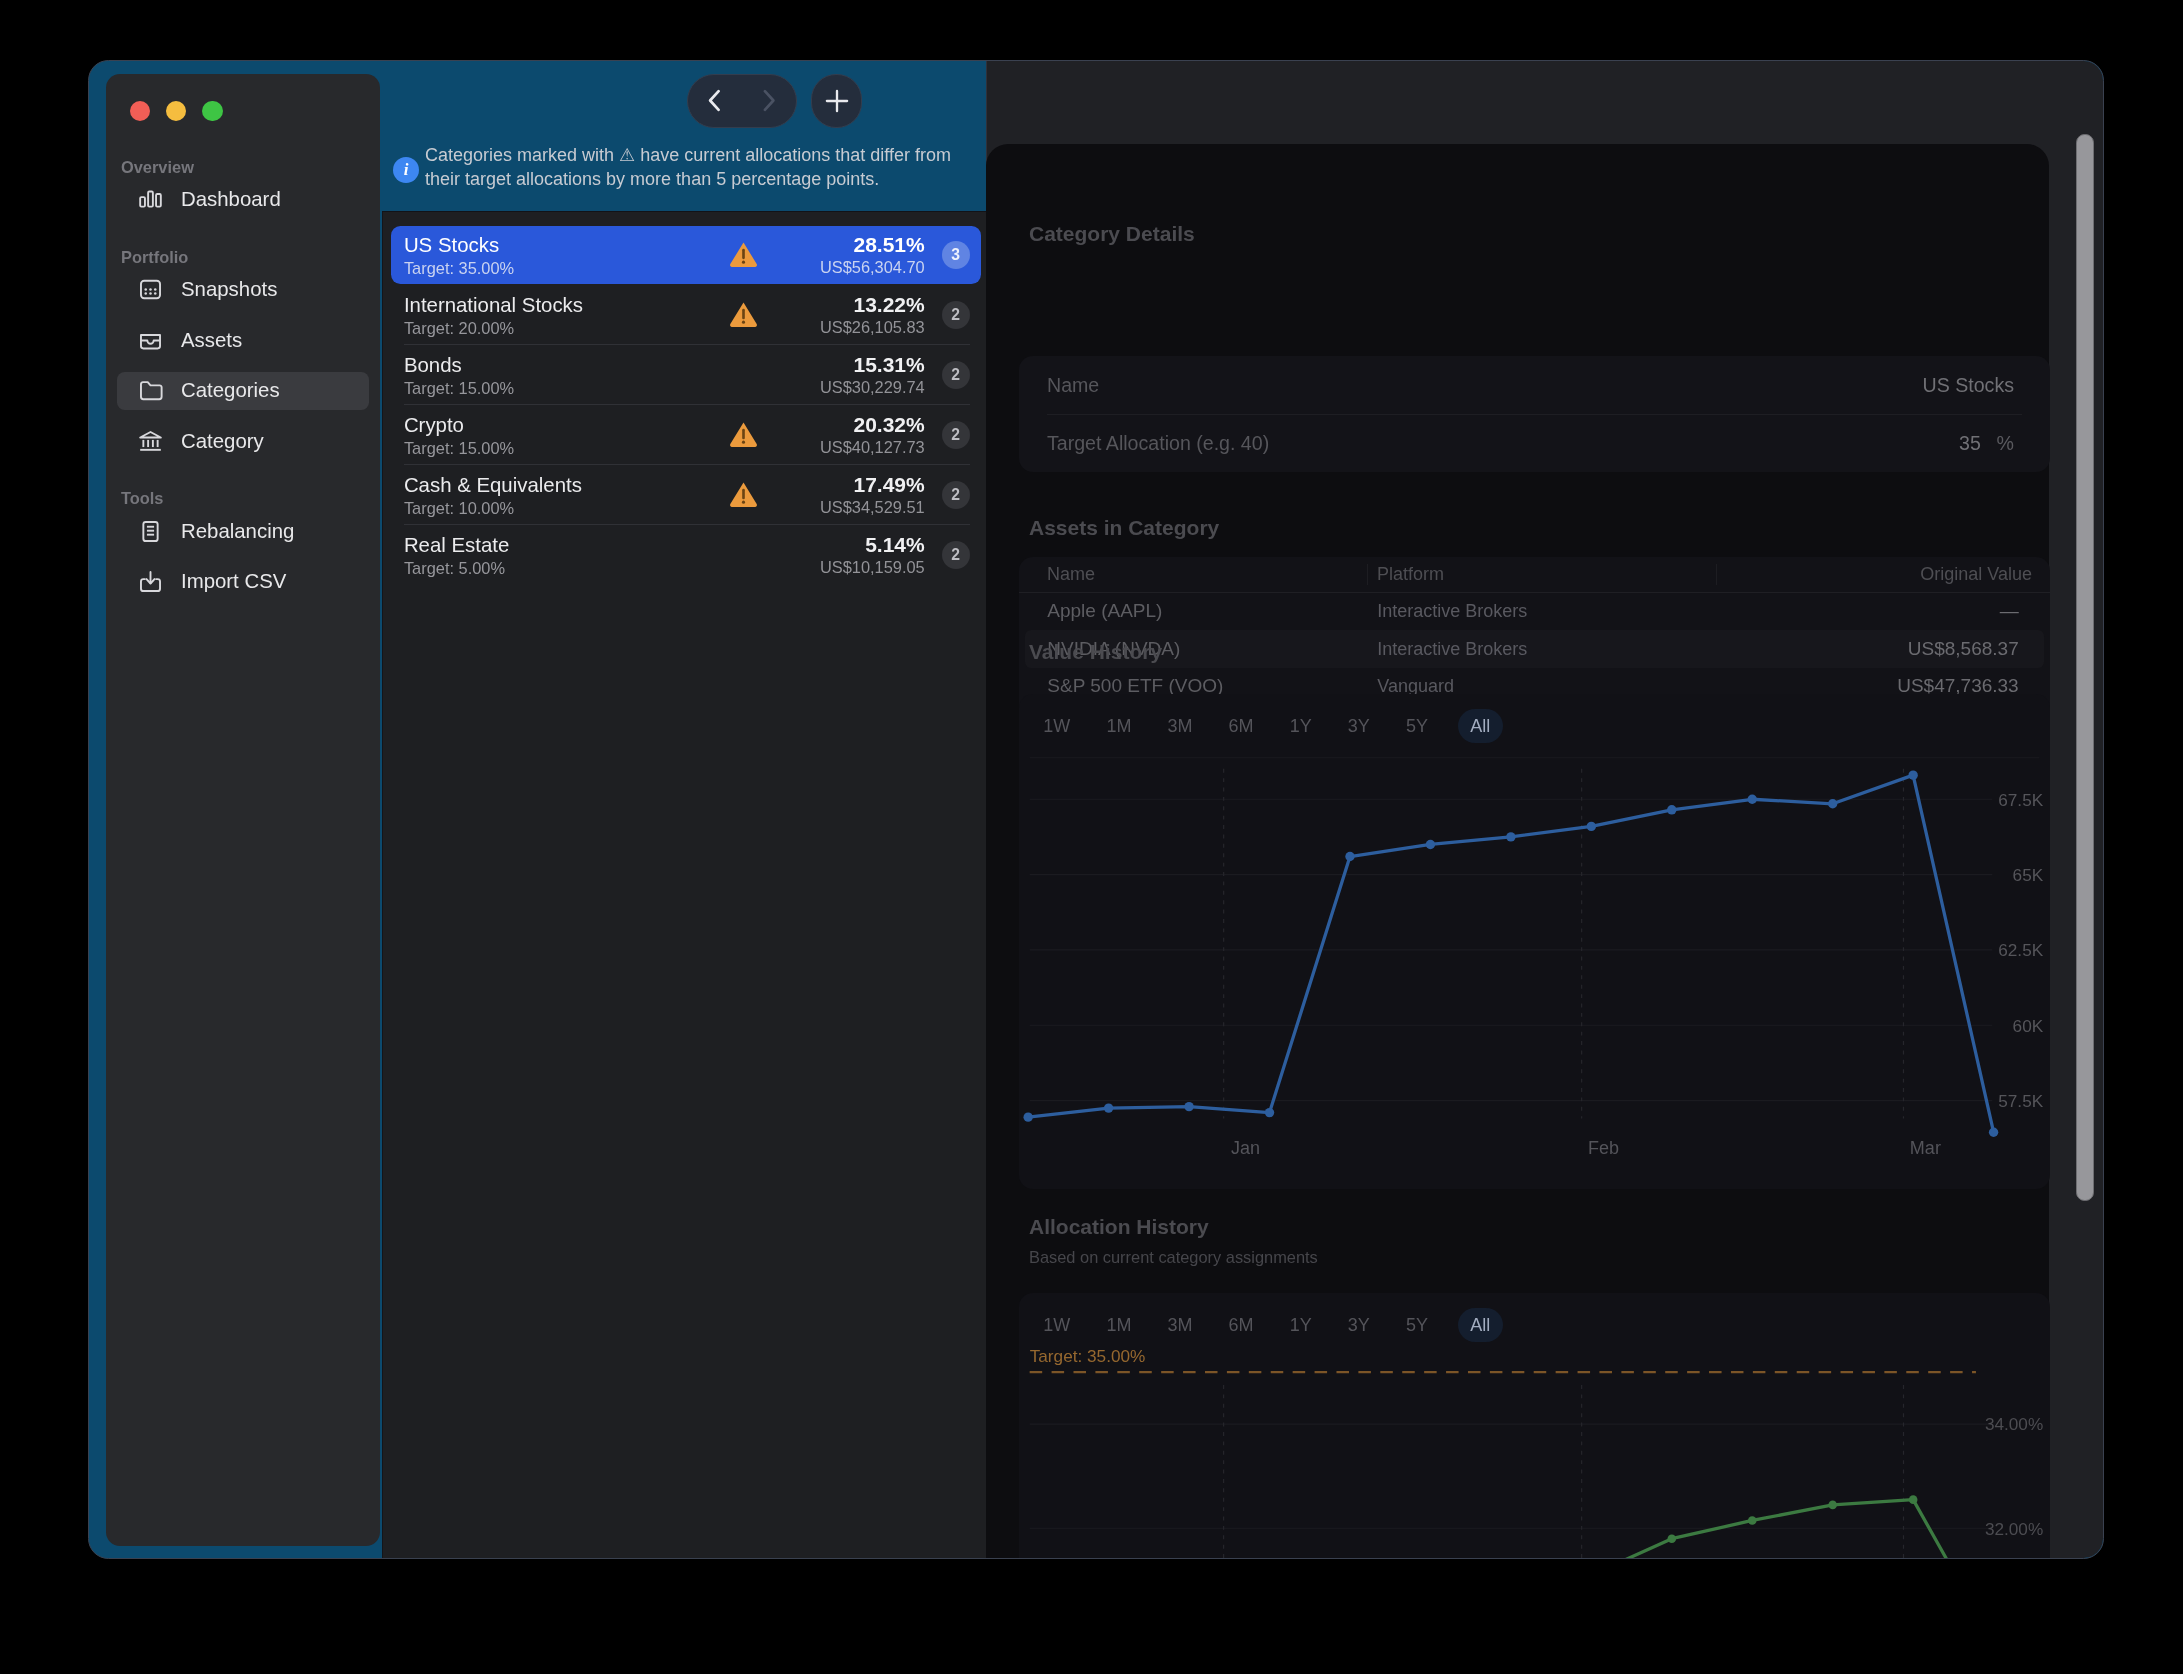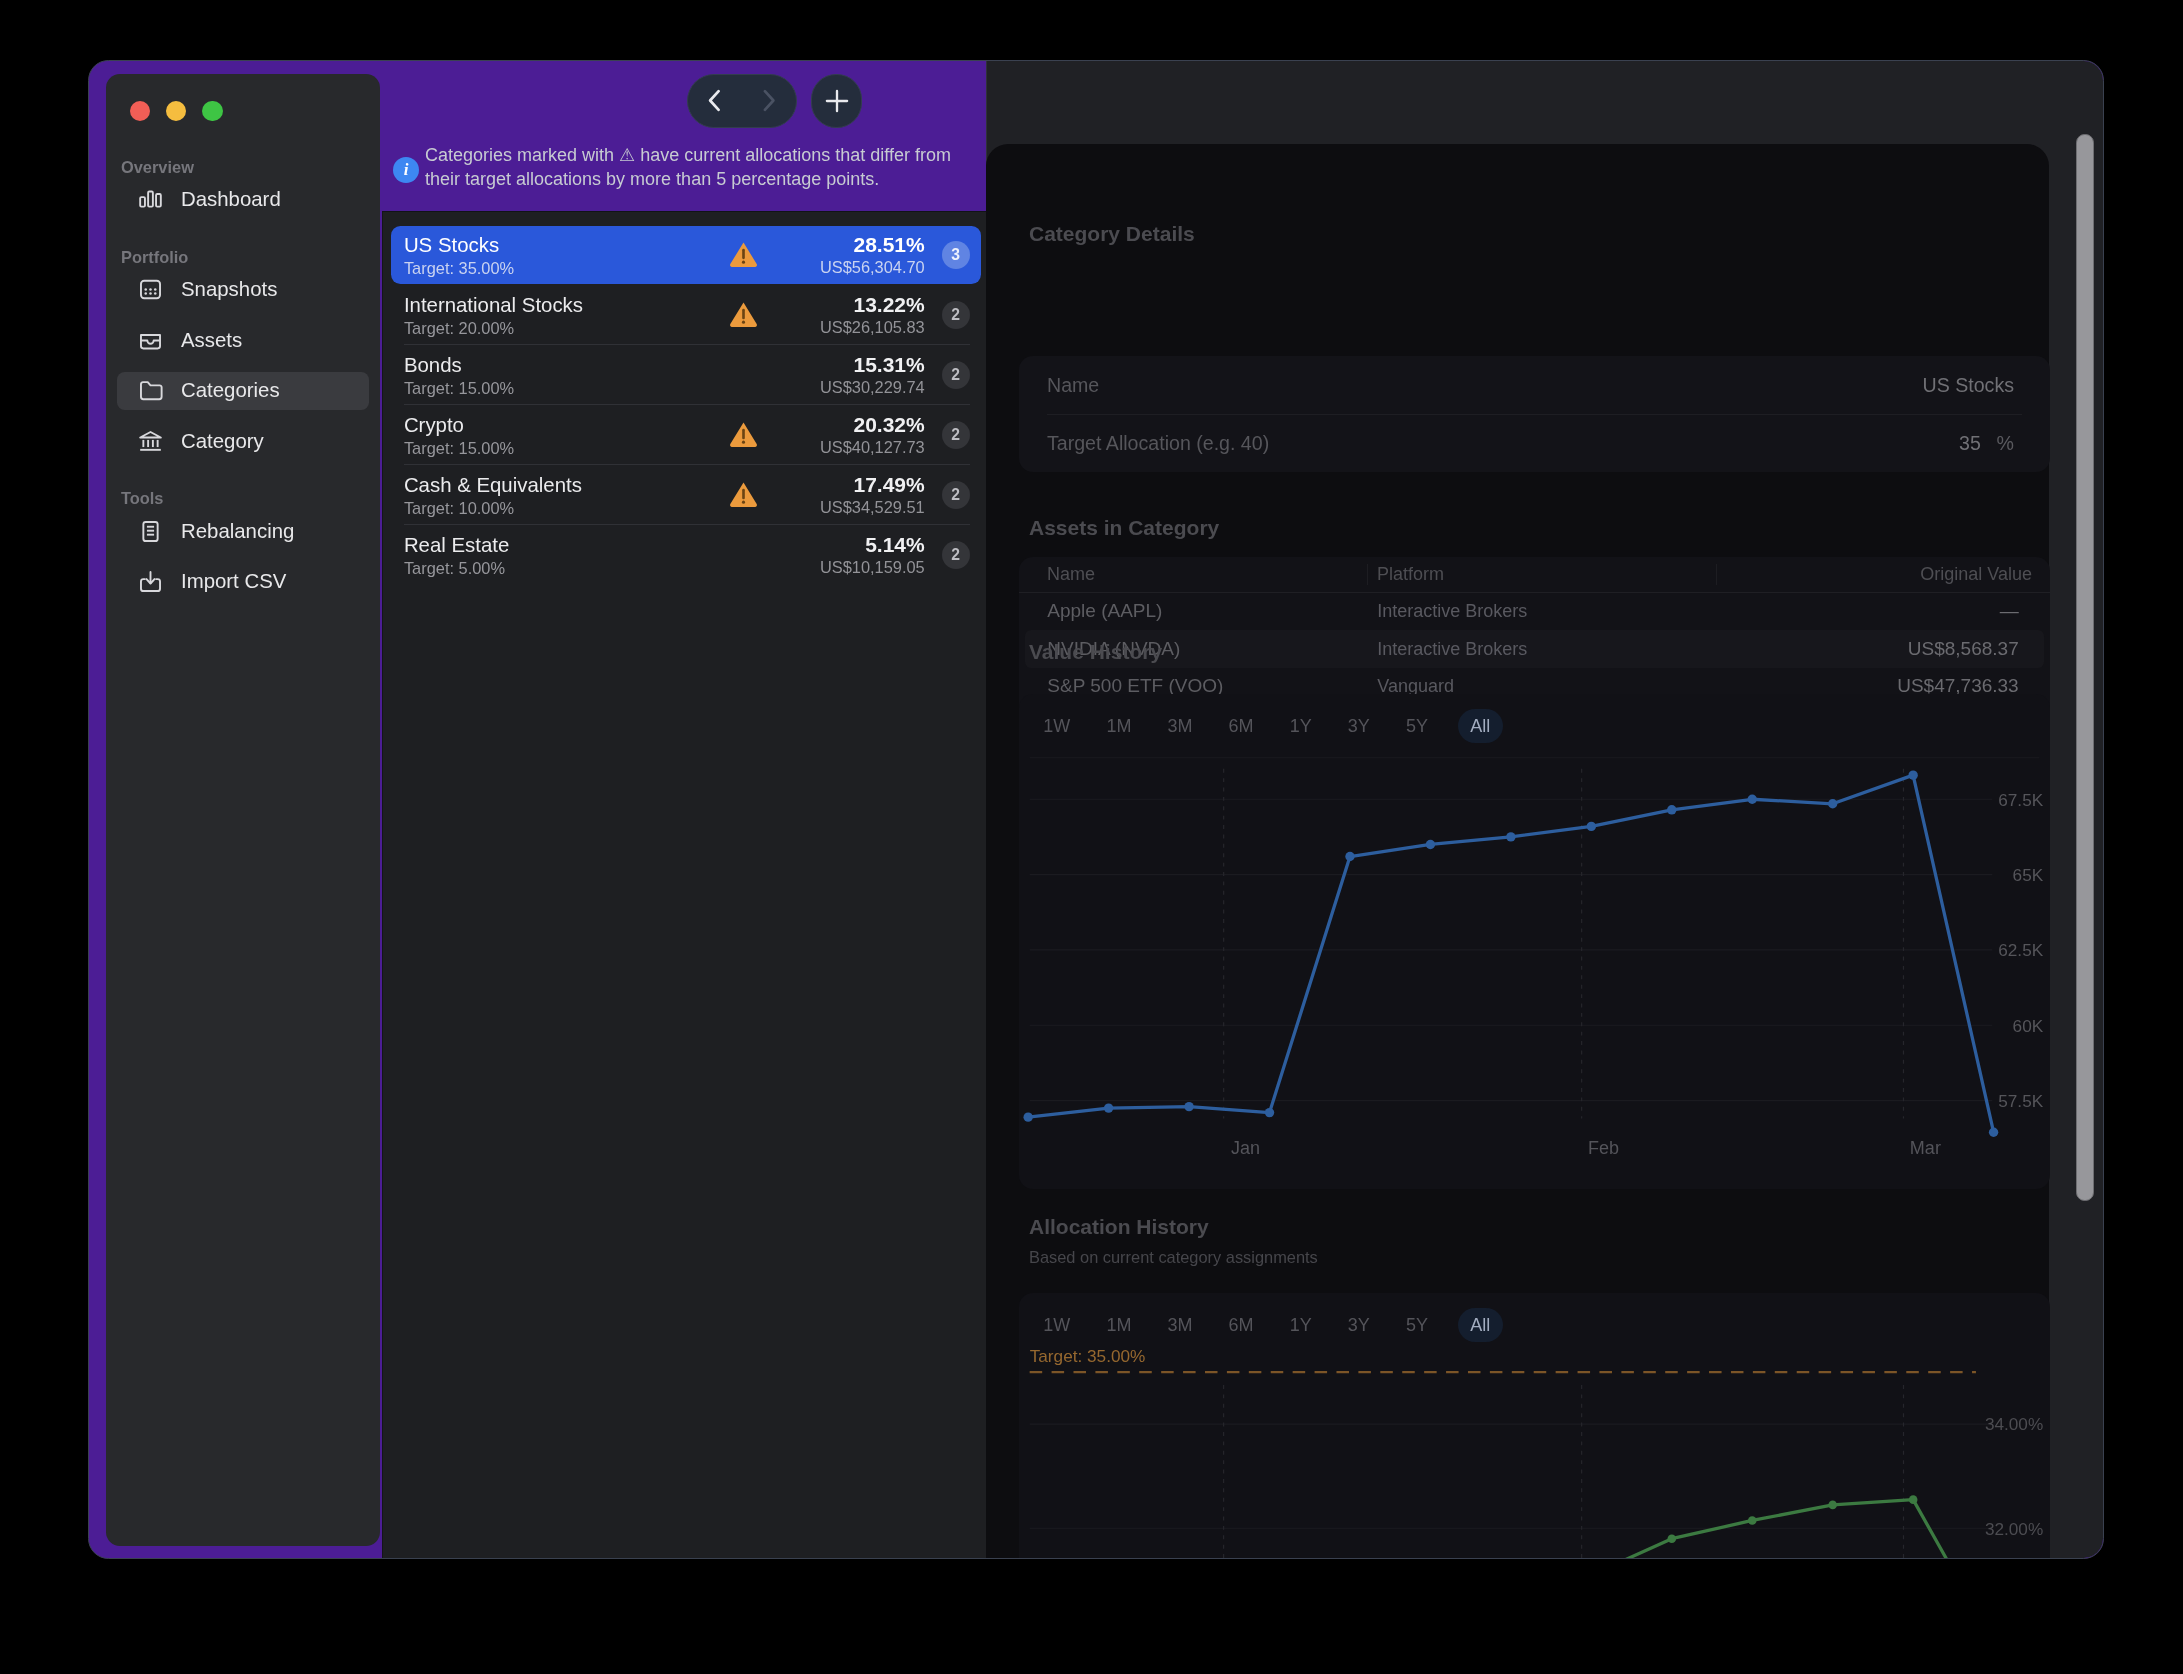--- a/index.html
+++ b/index.html
@@ -1,19 +1,19 @@
 <!DOCTYPE html>
 <html style="font-size:12.5px"><head>
 <meta charset="utf-8">
 <style>
   html,body{margin:0;padding:0;background:#000;}
   .stage{position:relative;width:2183px;height:1674px;background:#000;overflow:hidden;
          font-family:"Liberation Sans","DejaVu Sans",sans-serif;}
   .window{position:absolute;left:88px;top:60px;width:2014px;height:1497px;
-          background:#4c1d95;border:0.8px solid #3a4150;border-radius:20.4px;overflow:hidden;
+          background:#0c4a6e;border:0.8px solid #3a4150;border-radius:20.4px;overflow:hidden;
           box-shadow:0 23.5px 63px rgba(0,0,0,.8);}
   
   .sidebar{position:absolute;left:17px;top:12.5px;width:274px;height:1472px;
            background:#28292c;border-radius:14px;}
   .traffic{position:absolute;left:24px;top:27px;display:flex;gap:15.7px;}
   .tl{width:20.4px;height:20.4px;border-radius:50%;}
   .sb-content{position:absolute;left:0;top:55px;right:0;}
   .sb-section{margin:29px 0 0 0;}
   .sb-label{margin-left:15px;height:23px;font-size:16.4px;font-weight:700;color:#76767c;}
   .sb-item{height:38px;margin:0 11px 12.5px 11px;border-radius:7.8px;display:flex;align-items:center;

